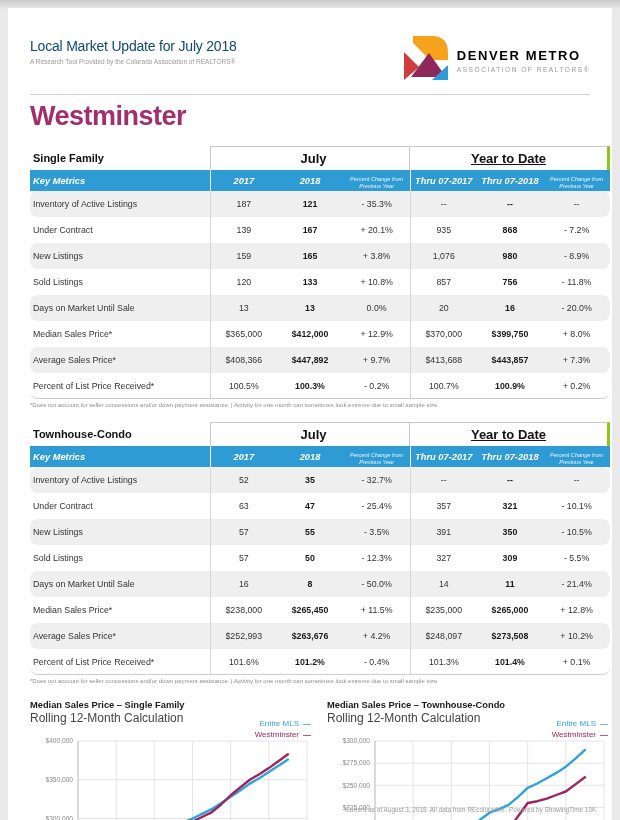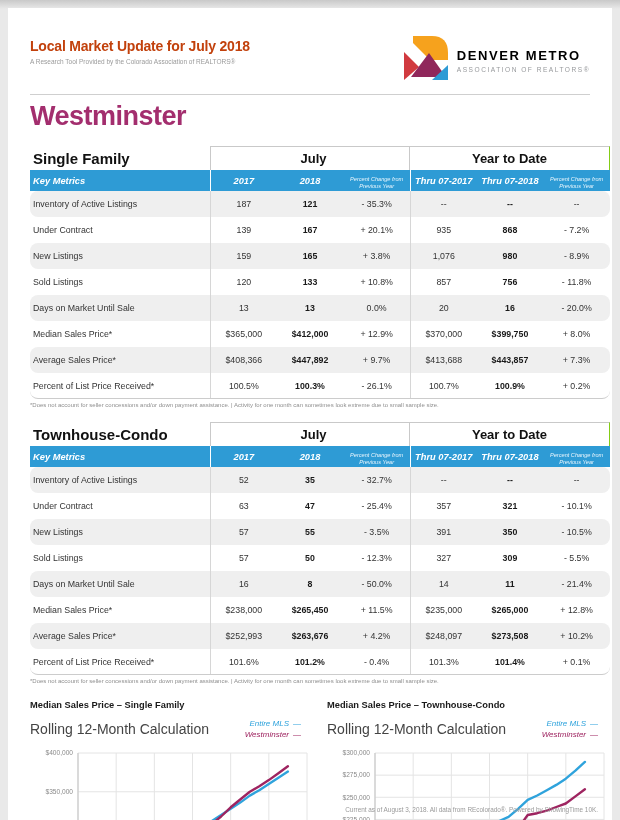--- a/index.html
+++ b/index.html
@@ -2,57 +2,57 @@
 <html><head>
 <meta charset="utf-8">
 <style>
   * { margin:0; padding:0; box-sizing:border-box; }
   html,body { font-family:"Liberation Sans", sans-serif; }
   .frame { position:relative; width:620px; height:820px; background:linear-gradient(#c9c9c9, #e9e9e9 9px, #e9e9e9); overflow:hidden; }
   .page { position:absolute; left:8px; right:8px; top:8px; bottom:0; background:#ffffff; }
 
   
   .hdr { display:flex; justify-content:space-between; align-items:flex-start; margin:30px 22px 0 22px; }
-  .hdr-title { font-size:14px; font-weight:bold; color:#c2410c; letter-spacing:-0.2px; }
+  .hdr-title { font-size:14px; font-weight:normal; color:#0c4a6e; letter-spacing:-0.2px; }
   .hdr-sub { font-size:6.5px; color:#9a9a9a; margin-top:4px; }
   .logo { display:flex; align-items:center; margin-top:-2px; }
   .logo-text { margin-left:9px; }
   .logo-l1 { font-size:13px; font-weight:bold; color:#000000; letter-spacing:1.6px; }
   .logo-l2 { font-size:6.6px; color:#97999c; letter-spacing:1.5px; margin-top:3px; }
   .rule { border:none; border-top:1px solid #cfcfcf; margin:10px 22px 0 22px; }
   .city { font-size:27px; font-weight:bold; color:#a32e6e; margin:6px 22px 0 22px; letter-spacing:-0.5px; }
 
   
   .tbl { margin:14px 22px 0 22px; width:580px; font-size:8.8px; color:#333; }
   .trow { display:flex; align-items:stretch; }
   .cell-metric { width:180px; display:flex; align-items:center; padding-left:3px; }
   .cell { width:66.66px; display:flex; align-items:center; justify-content:center; text-align:center; }
   .grp-row { height:24px; }
   .grp-row .grp { font-size:13px; font-weight:bold; color:#111; border-top:1px solid #c9c9c9; }
   .grp-row .g-july { width:200px; border-left:1px solid #c9c9c9; border-right:1px solid #c9c9c9;padding-left:7px; }
-  .grp-row .g-ytd { width:200px; border-right:1px solid #84cc16; }
-  .grp-row .sec-title { font-size:15px; font-weight:bold; color:#111; }
+  .grp-row .g-ytd { width:200px; border-right:3px solid #84cc16;text-decoration:underline; }
+  .grp-row .sec-title { font-size:11px; font-weight:bold; color:#111; }
   .key-row { height:21px; background:#2e9bd5; color:#fff;font-style:italic; }
   .key-row .cell-metric { font-weight:bold; font-size:9.3px; }
   .key-row .yr { font-weight:bold; font-size:9.3px; }
   .key-row .pct-h { font-size:5.6px; line-height:1.25; display:block; padding-top:4px; color:#eaf6fd; }
   .key-row .gstart { border-left:1px solid #fff; }
   .data-row { height:26px;border-radius:8px; }
   .data-row:nth-child(odd) { background:#efefef; }
   .data-row .gstart { border-left:1px solid #d6d6d6; }
   .data-row.last { border-bottom:1px solid #cccccc; }
   .bold { font-weight:bold; color:#1a1a1a; }
   .footnote { margin:3px 22px 0 22px; font-size:6px; color:#8f8f8f; }
 
   
   .charts { display:flex; gap:14px; margin:16px 22px 0 22px; }
   .chart { position:relative; width:283px; }
   .chart-title { font-size:9.3px; font-weight:bold; color:#1a1a1a; }
-  .chart-sub { font-size:14px; color:#444; margin-top:11px; }
-  .legend { position:absolute; top:19px; right:12px; text-align:right;font-style:italic; }
+  .chart-sub { font-size:12px; color:#444; margin-top:1px; }
+  .legend { position:absolute; top:19px; right:2px; text-align:right; }
   .legend-item { font-size:8px; margin-bottom:2px; }
   .legend-item .dash { font-weight:bold; margin-left:4px; }
   .chart svg { display:block; margin-top:6px; }
 
   .footer { position:absolute; right:14px; bottom:7px; font-size:6.4px; color:#9a9a9a; }
 </style>
 </head>
 <body>
 
 <div class="frame">
@@ -162,21 +162,21 @@
           <div class="cell bold">$447,892</div>
           <div class="cell">+ 9.7%</div>
           <div class="cell gstart">$413,688</div>
           <div class="cell bold">$443,857</div>
           <div class="cell">+ 7.3%</div>
         </div>
         <div class="trow data-row last">
           <div class="cell-metric">Percent of List Price Received*</div>
           <div class="cell gstart">100.5%</div>
           <div class="cell bold">100.3%</div>
-          <div class="cell">- 26.1%</div>
+          <div class="cell">- 0.2%</div>
           <div class="cell gstart">100.7%</div>
           <div class="cell bold">100.9%</div>
           <div class="cell">+ 0.2%</div>
         </div>
       </div>
     <div class="footnote">*Does not account for seller concessions and/or down payment assistance.  |  Activity for one month can sometimes look extreme due to small sample size.</div>
 
     <div id="table-1" class="tbl">
         <div class="trow grp-row">
           <div class="cell-metric sec-title">Townhouse-Condo</div>

